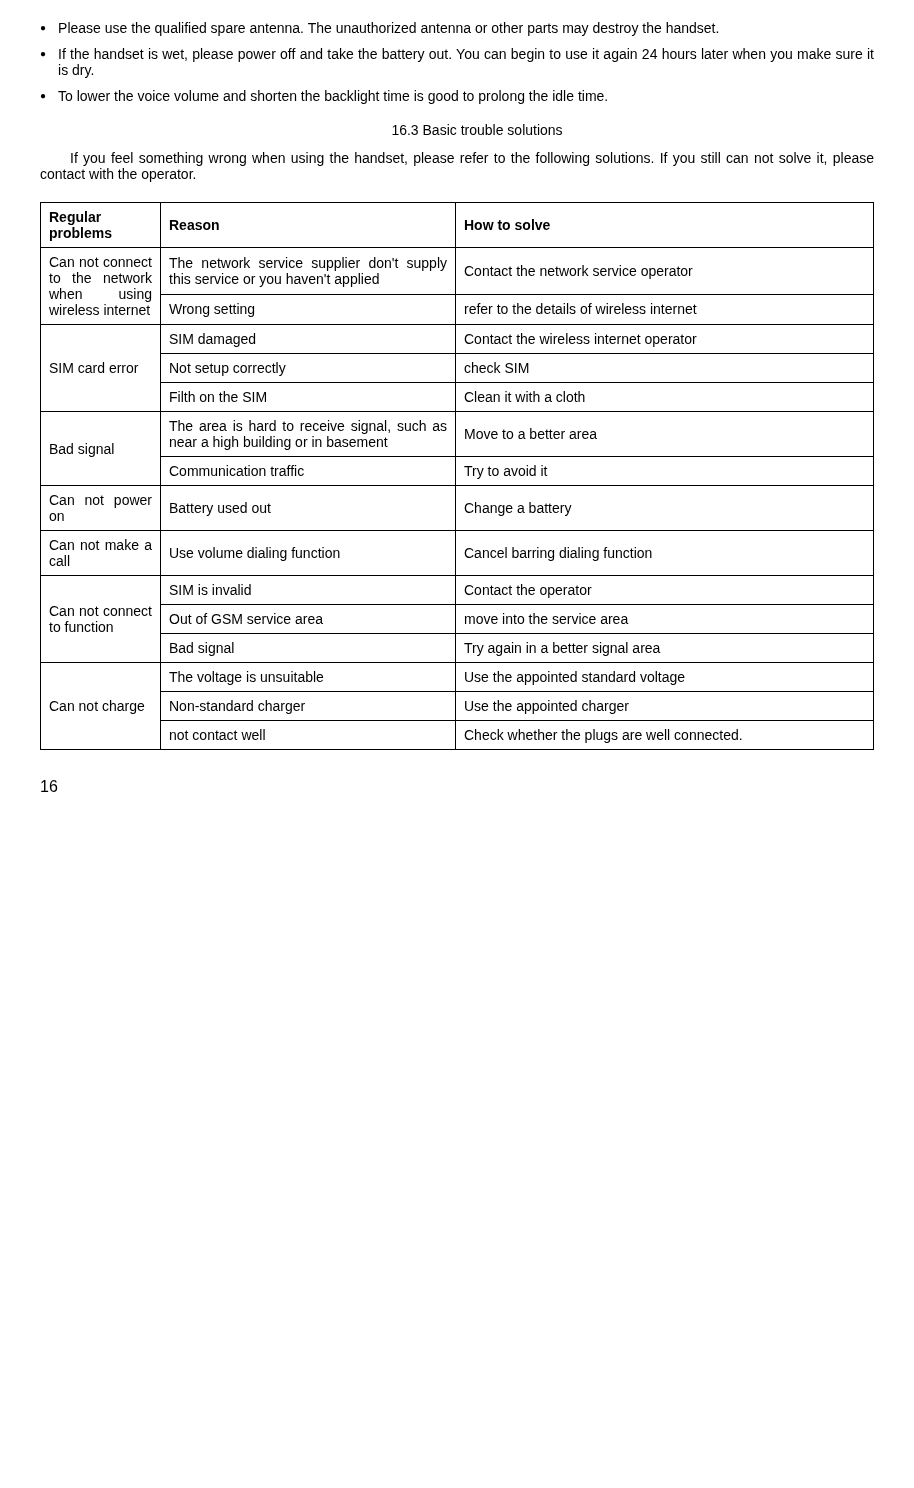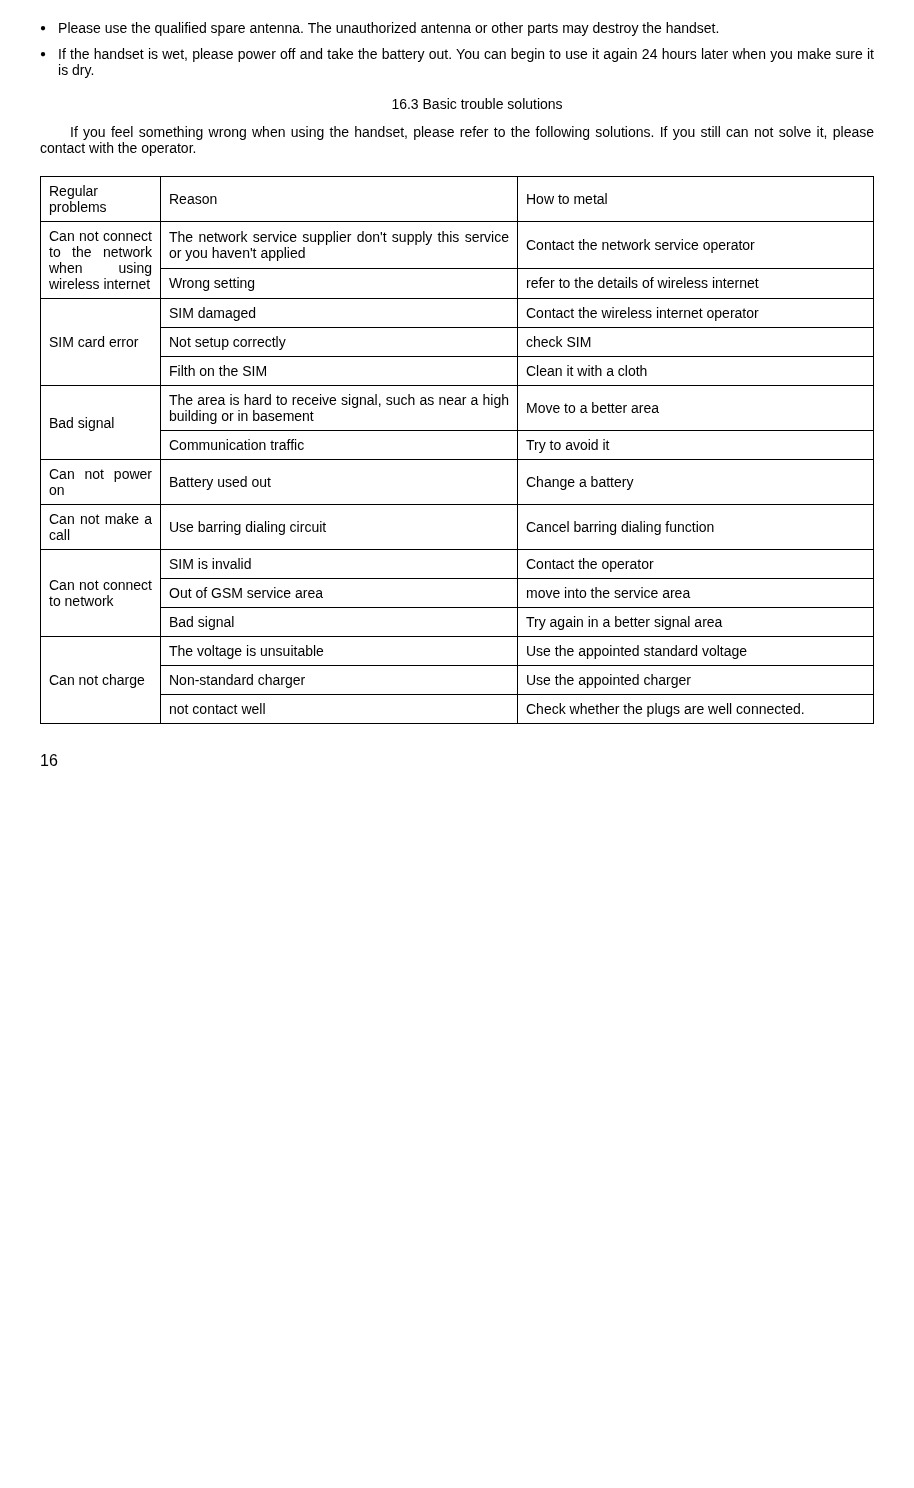--- a/index.html
+++ b/index.html
@@ -47,57 +47,58 @@
     }
     th, td {
       border: 1px solid #000;
       padding: 6px 8px;
       vertical-align: middle;
       text-align: left;
       font-size: 14px;
     }
     th {
       background: #fff;
-      font-weight: normal;
+      font-weight: bold;
     }
     td.col1 {
       width: 120px;
       text-align: justify;
     }
     td.col2 {
-      width: 357px;
+      width: 295px;
       text-align: justify;
     }
     td.col3 {
       text-align: left;
     }
     .page-number {
       text-align: left;
       margin-top: 28px;
       font-size: 16px;
     }
   </style>
 </head>
 <body>
 
 <ul class="bullet-list">
     <li>Please use the qualified spare antenna. The unauthorized antenna or other parts may destroy the handset.</li>
     <li>If the handset is wet, please power off and take the battery out. You can begin to use it again 24 hours later when you make sure it is dry.</li>
+    <li>To lower the voice volume and shorten the backlight time is good to prolong the idle time.</li>
   </ul>
 
 <p class="section-title">16.3 Basic trouble solutions</p>
 
 <p class="intro-paragraph">If you feel something wrong when using the handset, please refer to the following solutions. If you still can not solve it, please contact with the operator.</p>
 
 <table>
   <thead>
     <tr>
       <th>Regular problems</th>
       <th>Reason</th>
-      <th>How to metal</th>
+      <th>How to solve</th>
     </tr>
   </thead>
   <tbody id="table-body">
   <tr>
         <td class="col1" rowspan="2">Can not connect to the network when using wireless internet</td>
         <td class="col2">The network service supplier don't supply this service or you haven't applied</td>
         <td class="col3">Contact the network service operator</td>
       </tr>
       <tr>
         <td class="col2">Wrong setting</td>
@@ -125,25 +126,25 @@
         <td class="col2">Communication traffic</td>
         <td class="col3">Try to avoid it</td>
       </tr>
       <tr>
         <td class="col1">Can not power on</td>
         <td class="col2">Battery used out</td>
         <td class="col3">Change a battery</td>
       </tr>
       <tr>
         <td class="col1">Can not make a call</td>
-        <td class="col2">Use barring dialing circuit</td>
+        <td class="col2">Use volume dialing function</td>
         <td class="col3">Cancel barring dialing function</td>
       </tr>
       <tr>
-        <td class="col1" rowspan="3">Can not connect to network</td>
+        <td class="col1" rowspan="3">Can not connect to function</td>
         <td class="col2">SIM is invalid</td>
         <td class="col3">Contact the operator</td>
       </tr>
       <tr>
         <td class="col2">Out of GSM service area</td>
         <td class="col3">move into the service area</td>
       </tr>
       <tr>
         <td class="col2">Bad signal</td>
         <td class="col3">Try again in a better signal area</td>

